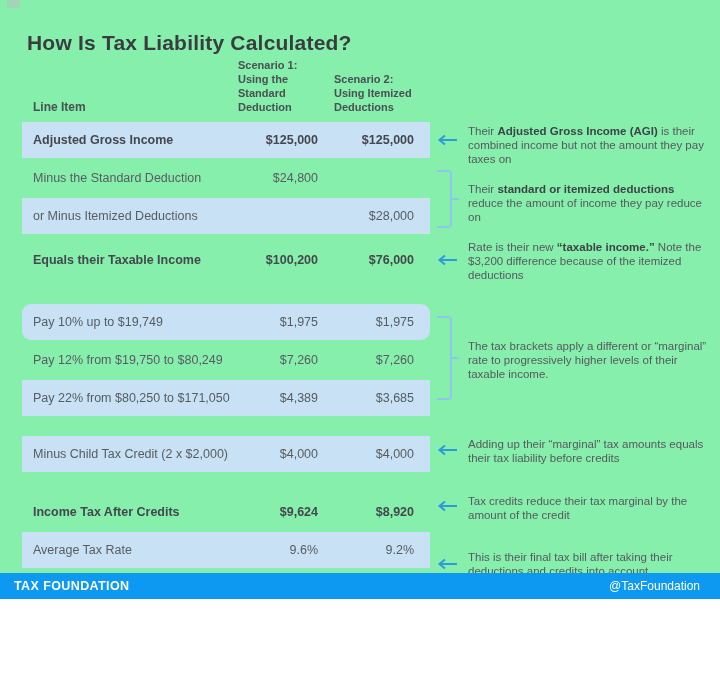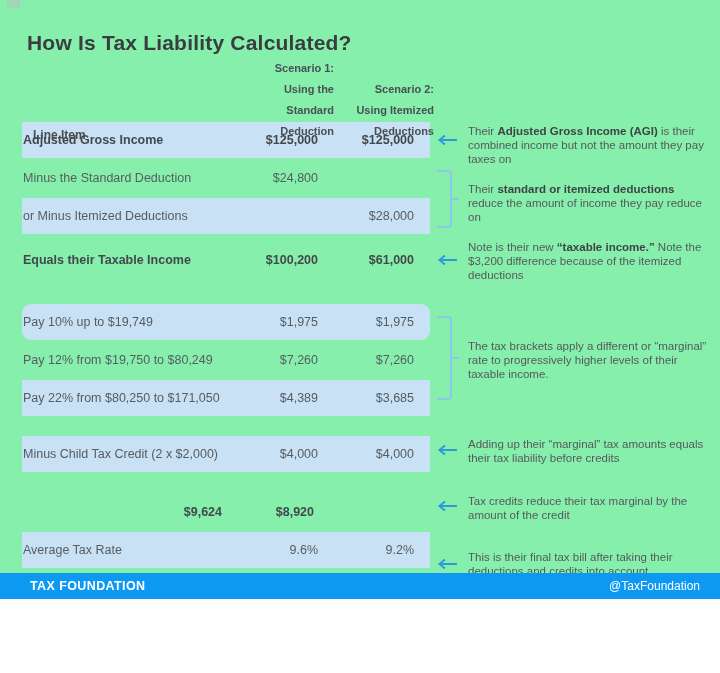--- a/index.html
+++ b/index.html
@@ -16,31 +16,31 @@
     font-size:21px; font-weight:bold; color:#393d40; letter-spacing:.2px;
   }
   
   .table { position:absolute; left:22px; top:58px; width:408px; }
   .thead {
     display:grid; grid-template-columns:212px 96px 100px;
     align-items:end; height:58px; box-sizing:border-box; padding-bottom:4px;
   }
   .th-line { font-size:12px; font-weight:bold; color:#4a4f53; padding-left:11px; }
   .th-s {
-    font-size:11px; font-weight:bold; color:#4a4f53; text-align:right;
-    white-space:pre-line; line-height:21px; transform:translateX(4px);
+    font-size:11px; font-weight:bold; color:#4a4f53; text-align:left;
+    white-space:pre-line; line-height:14px; transform:translateX(4px);
   }
   .row {
     display:grid; grid-template-columns:212px 96px 100px;
     height:36px; align-items:center; font-size:12.5px; color:#575c60;
     margin-top:2px;
   }
   .row.blue { background:#c8e1f4; }
   .row.bold { font-weight:bold; color:#43484c; }
-  .cell-label { padding-left:1px; }
+  .cell-label { padding-left:11px; }
   .cell-v { text-align:right; }
   .c1 { padding-right:12px; }
   .c2 { padding-right:16px; }
   .r1 { margin-top:6px; }
   .r4 { margin-top:8px; }
   .r5 { margin-top:26px;border-radius:9px; }
   .r8 { margin-top:16px; }
   .r9 { margin-top:20px; }
   .r10 { margin-top:22px; }
   
@@ -60,21 +60,21 @@
   }
   .bracket::after {
     content:""; position:absolute; right:-9px; top:50%; margin-top:-1px;
     width:8px; height:2px; background:#8ec7e9;
   }
   .b1 { top:170px; height:58px; }
   .b2 { top:316px; height:84px; }
   
   .footer {
     position:absolute; left:0; bottom:0; width:720px; height:26px;
-    background:#0d99f2; box-sizing:border-box; padding:0 20px 0 30px;
+    background:#0d99f2; box-sizing:border-box; padding:0 20px 0 14px;
     display:flex; justify-content:space-between; align-items:center; color:#ffffff;
   }
   .footer-left { font-size:12.5px; font-weight:bold; letter-spacing:.4px; }
   .footer-right { font-size:12px; }
 </style>
 </head>
 <body>
 
 <div class="canvas">
   <div class="corner-mark"></div>
@@ -104,21 +104,21 @@
       <div class="cell-v c2"></div>
     </div>
     <div class="row blue">
       <div class="cell-label">or Minus Itemized Deductions</div>
       <div class="cell-v c1"></div>
       <div class="cell-v c2">$28,000</div>
     </div>
     <div class="row bold r4">
       <div class="cell-label">Equals their Taxable Income</div>
       <div class="cell-v c1">$100,200</div>
-      <div class="cell-v c2">$61,000</div>
+      <div class="cell-v c2">$76,000</div>
     </div>
     <div class="row blue r5">
       <div class="cell-label">Pay 10% up to $19,749</div>
       <div class="cell-v c1">$1,975</div>
       <div class="cell-v c2">$1,975</div>
     </div>
     <div class="row">
       <div class="cell-label">Pay 12% from $19,750 to $80,249</div>
       <div class="cell-v c1">$7,260</div>
       <div class="cell-v c2">$7,260</div>
@@ -127,20 +127,21 @@
       <div class="cell-label">Pay 22% from $80,250 to $171,050</div>
       <div class="cell-v c1">$4,389</div>
       <div class="cell-v c2">$3,685</div>
     </div>
     <div class="row blue r9">
       <div class="cell-label">Minus Child Tax Credit (2 x $2,000)</div>
       <div class="cell-v c1">$4,000</div>
       <div class="cell-v c2">$4,000</div>
     </div>
     <div class="row bold r10">
+      <div class="cell-label">Income Tax After Credits</div>
       <div class="cell-v c1">$9,624</div>
       <div class="cell-v c2">$8,920</div>
     </div>
     <div class="row blue">
       <div class="cell-label">Average Tax Rate</div>
       <div class="cell-v c1">9.6%</div>
       <div class="cell-v c2">9.2%</div>
     </div>
   </div>
 
@@ -163,21 +164,21 @@
   <div class="bracket b1"></div>
   <div class="bracket b2"></div>
 
   <div class="annot t1">
     <span>Their </span><b>Adjusted Gross Income (AGI)</b><span> is their combined income but not the amount they pay taxes on</span>
   </div>
   <div class="annot t2">
     <span>Their </span><b>standard or itemized deductions</b><span> reduce the amount of income they pay reduce on</span>
   </div>
   <div class="annot t3">
-    <span>Note is their new </span><b>“taxable income.”</b><span> Note the $3,200 difference because of the itemized deductions</span>
+    <span>Rate is their new </span><b>“taxable income.”</b><span> Note the $3,200 difference because of the itemized deductions</span>
   </div>
   <div class="annot t5">
     <span>Adding up their “marginal” tax amounts equals their tax liability before credits</span>
   </div>
   <div class="annot t4">
     <span>The tax brackets apply a different or “marginal” rate to progressively higher levels of their taxable income.</span>
   </div>
   <div class="annot t6">
     <span>Tax credits reduce their tax marginal by the amount of the credit</span>
   </div>

